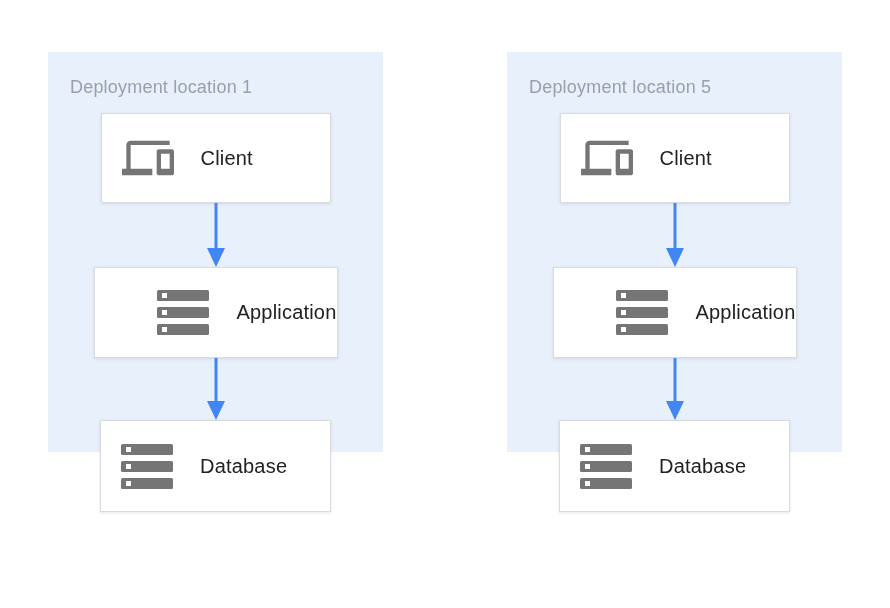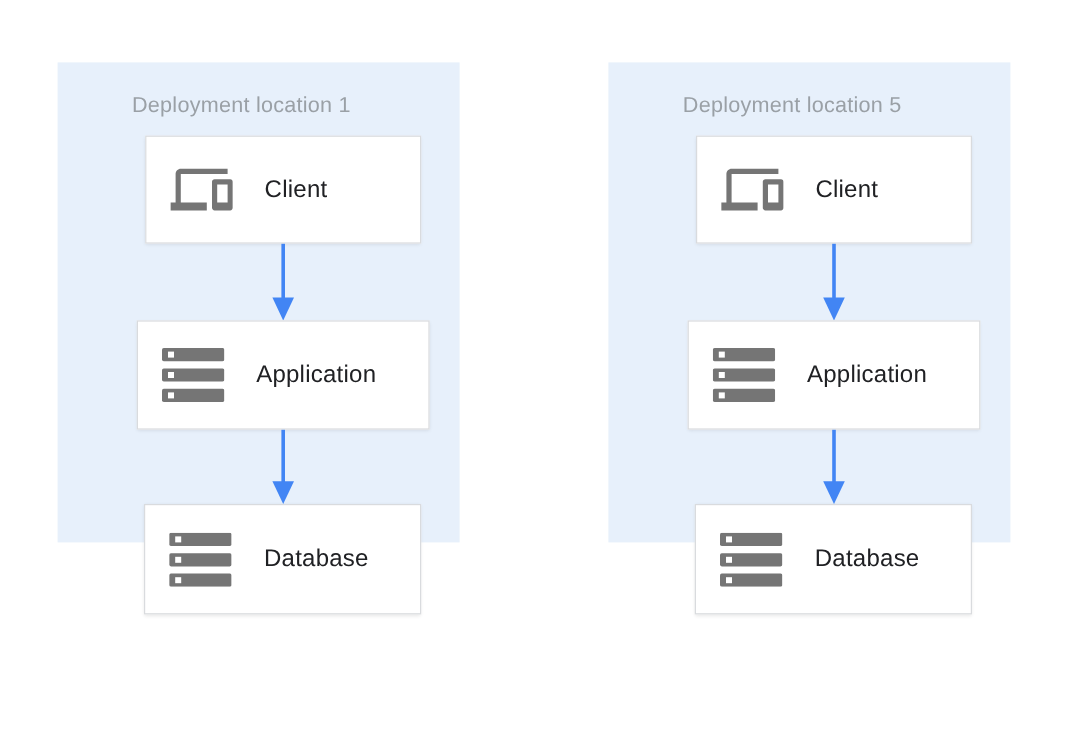--- a/index.html
+++ b/index.html
@@ -24,21 +24,20 @@
     width: 890px; height: 608px;
     display: flex;
     justify-content: space-between;
     padding: 52px 48px 0 48px;
   }
   .panel {
     width: 335px;
     height: 400px;
     background: var(--panel-bg);
     flex: 0 0 auto;
-    padding-left: 40px;
   }
   .panel-title {
     font-size: 18px;
     font-weight: 400;
     line-height: 22px;
     color: var(--title-text);
     margin: 24px 0 0 22px;
     letter-spacing: 0.2px;
   }
   .stack {
@@ -52,21 +51,21 @@
     background: var(--node-bg);
     border: 1px solid var(--node-border);
     box-shadow: 0 1px 3px rgba(0,0,0,0.10);
     display: flex;
     align-items: center;
     padding-left: 20px;
     gap: 27px;
     flex: 0 0 auto;
   }
   .node-client { width: 230px; }
-  .node-application { width: 244px; height: 91px; }
+  .node-application { width: 244px; height: 91px; justify-content: flex-end; }
   .node-database { width: 231px; height: 92px; text-align: center; }
   .node-label {
     font-size: 20px;
     color: var(--label-text);
     letter-spacing: 0.2px;
     white-space: nowrap;
   }
   .icon-wrap {
     display: inline-flex;
     align-items: center;

